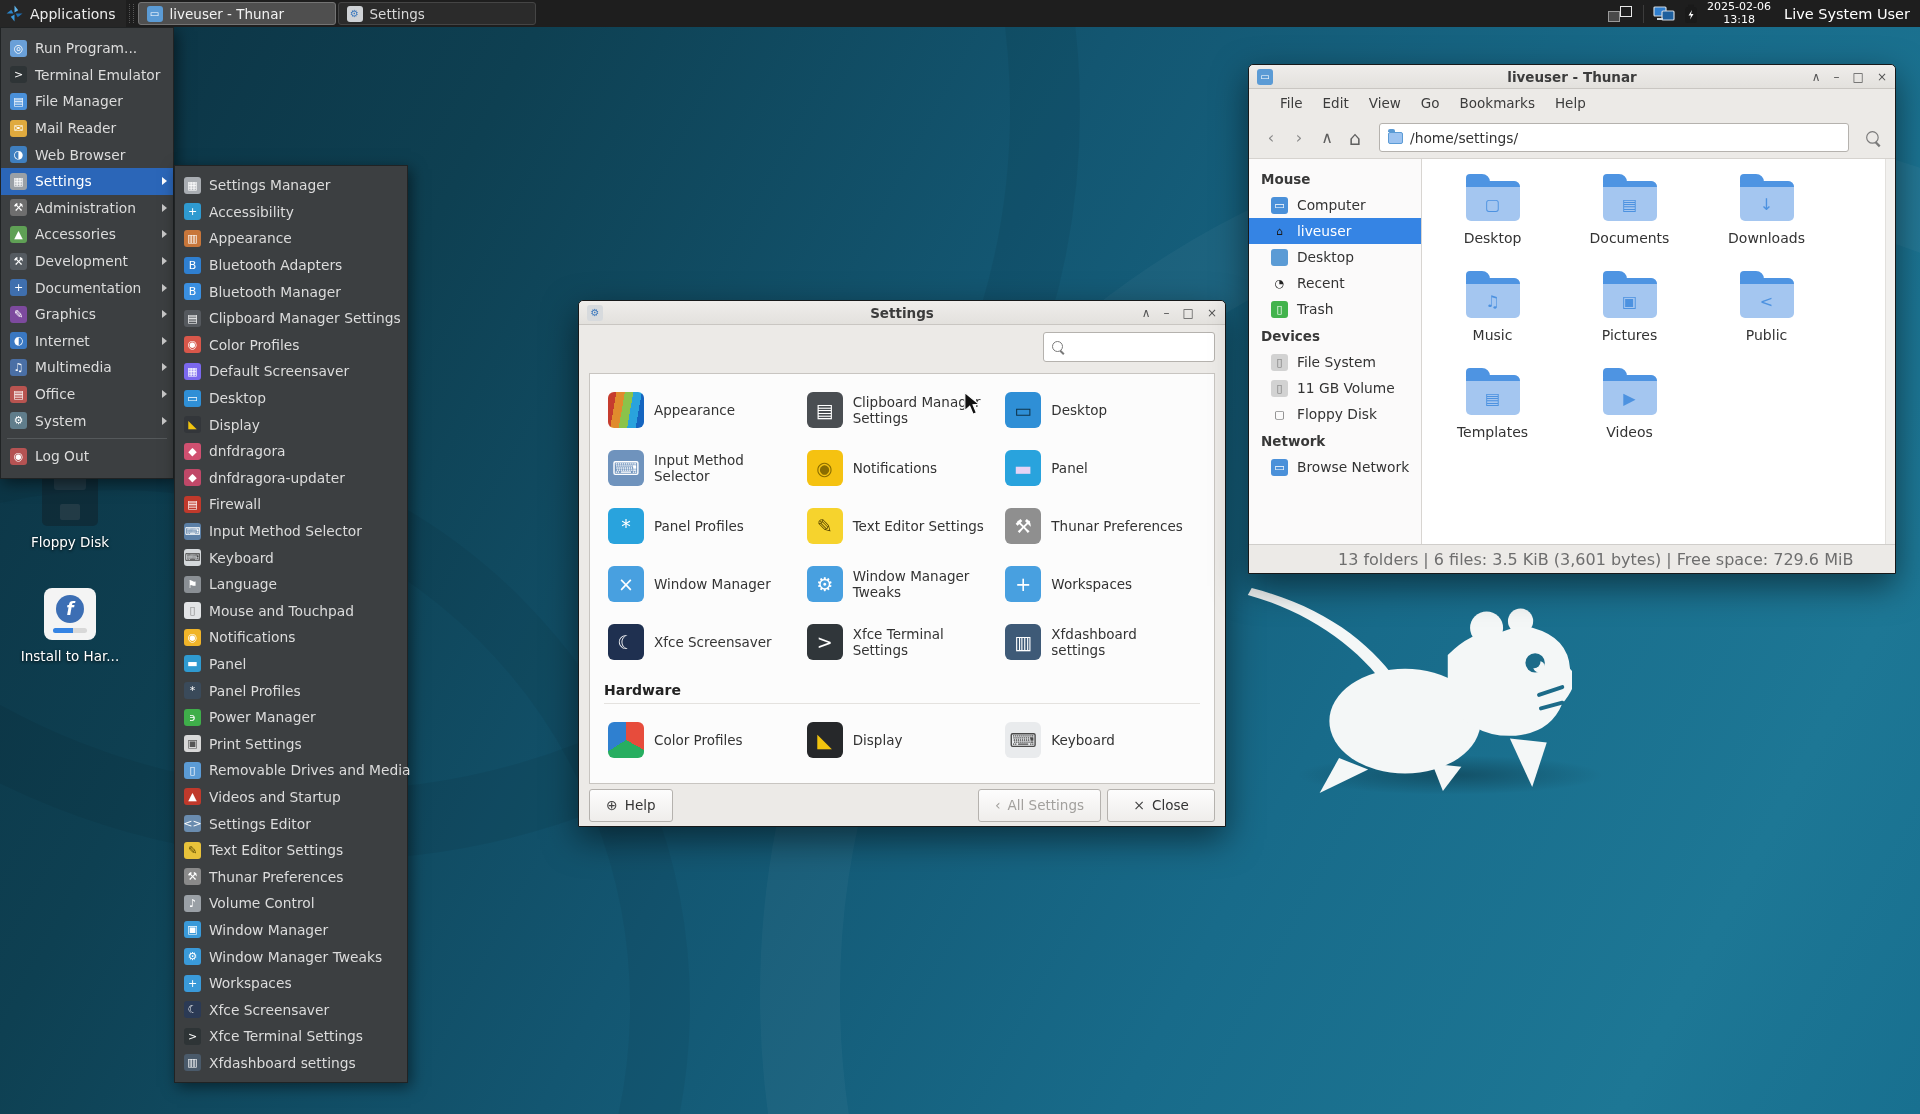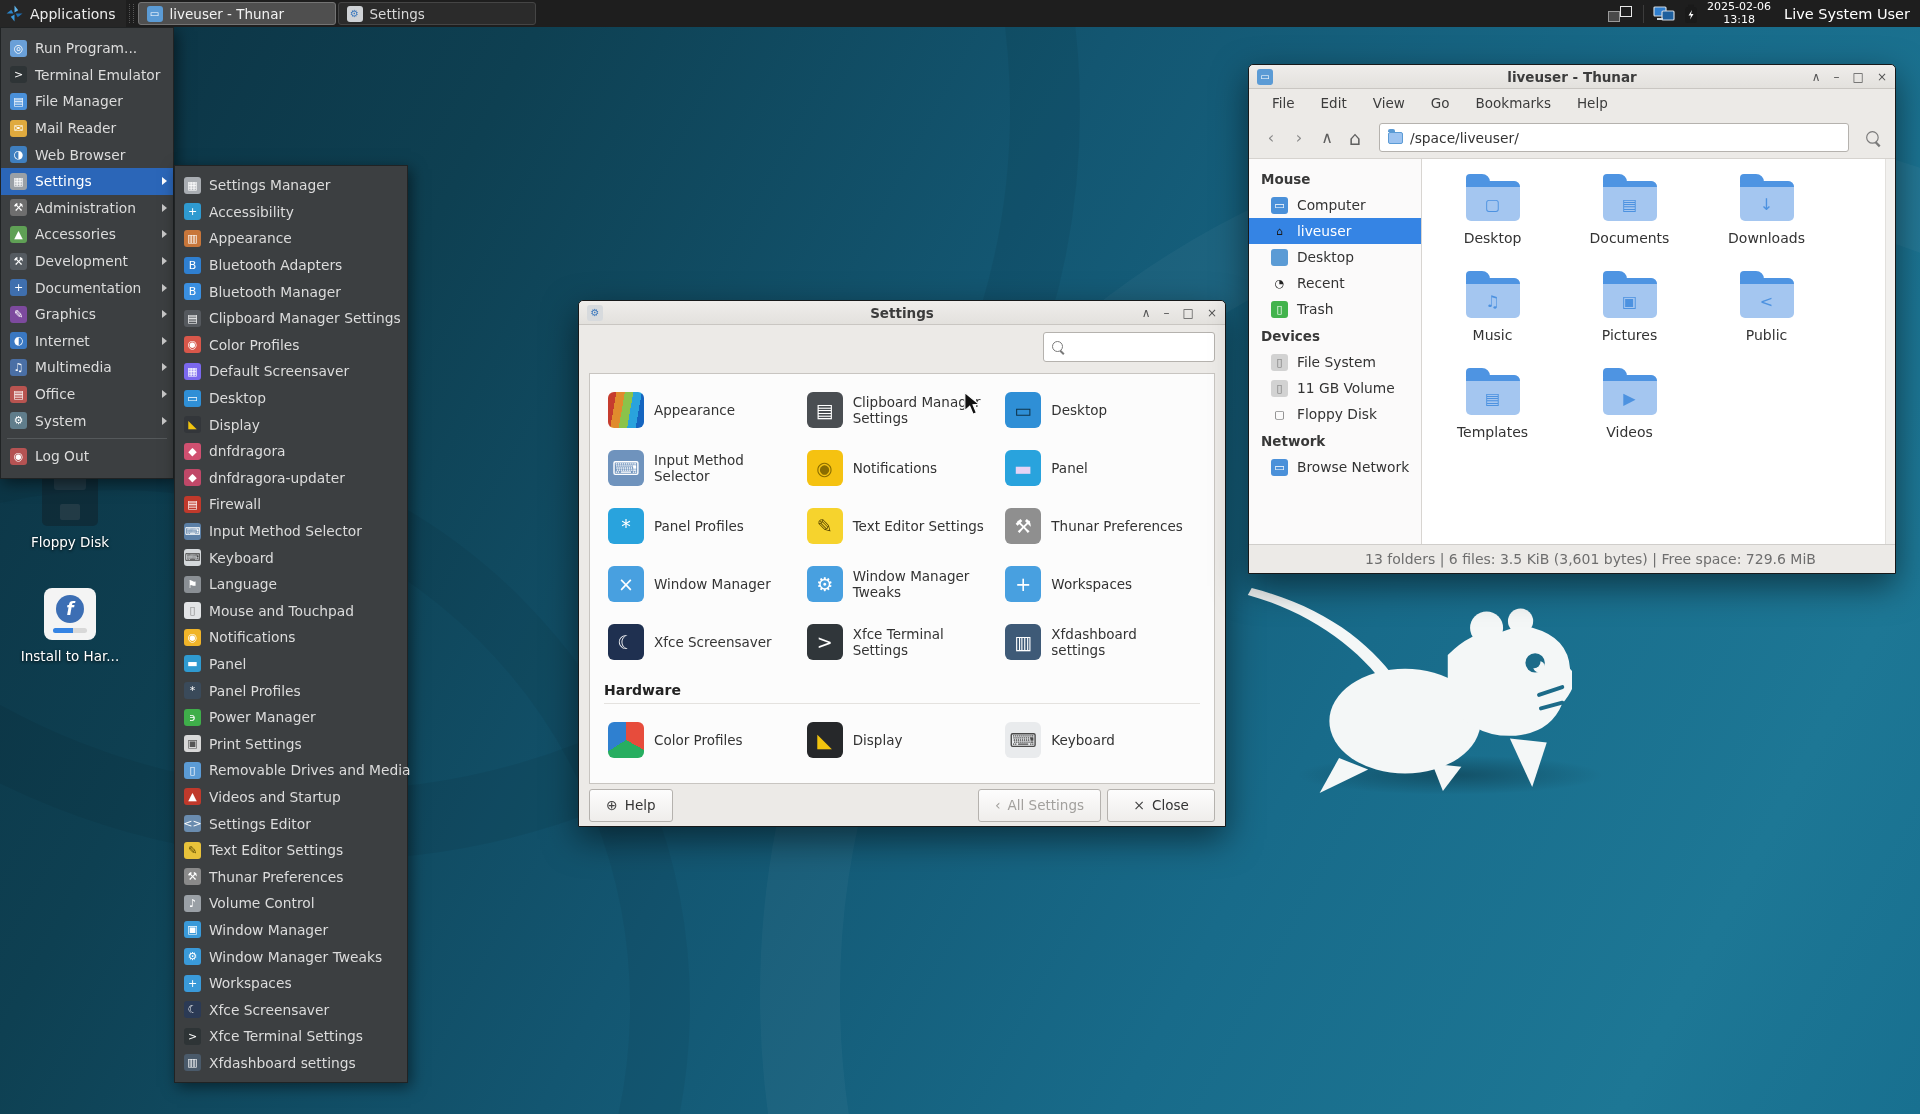--- a/index.html
+++ b/index.html
@@ -72,21 +72,21 @@
   .tile-label{font-size:13.5px;color:#333;line-height:1.2;white-space:pre-line;}
   .sw-buttons{position:absolute;left:0;right:0;bottom:0;height:42px;display:flex;align-items:center;padding:0 10px;gap:6px;}
   .btn{display:flex;align-items:center;justify-content:center;gap:7px;height:33px;padding:0 16px;background:linear-gradient(#fdfdfd,#efedeb);border:1px solid #b5b2ae;border-radius:3px;font-size:13.5px;color:#333;}
   .btn .bic{font-size:14px;color:#444;}
   .btn.disabled{color:#a2a09d;}
   .btn.disabled .bic{color:#a2a09d;}
   .spacer{flex:1;}
 
   
   .thunar-win{left:1248px;top:64px;width:648px;height:510px;display:flex;flex-direction:column;}
-  .menubar{height:28px;background:#eceae7;display:flex;align-items:center;padding:0 14px;gap:8px;}
+  .menubar{height:28px;background:#eceae7;display:flex;align-items:center;padding:0 22px;gap:2px;}
   .menubar span{font-size:13.5px;color:#3c3c3c;padding:3px 9px;border-radius:3px;}
   .tb{height:42px;background:#eceae7;display:flex;align-items:center;padding:0 10px;gap:4px;border-bottom:1px solid #d6d3cf;}
   .nav-ic{width:24px;height:24px;display:flex;align-items:center;justify-content:center;font-size:16px;color:#8a8a8a;}
   .nav-ic.dark{color:#5f5f5f;}
   .path-field{flex:1;height:29px;margin:0 8px;background:#fff;border:1px solid #b5b2ae;border-radius:3px;display:flex;align-items:center;gap:7px;padding:0 8px;font-size:13.8px;color:#333;}
   .path-folder{width:15px;height:12px;background:#9dc3f0;border:1px solid #5b9bd5;border-radius:2px;position:relative;flex:none;}
   .path-folder::before{content:'';position:absolute;left:-1px;top:-4px;width:7px;height:3px;background:#5b9bd5;border-radius:2px 2px 0 0;}
   .t-body{flex:1;display:flex;min-height:0;background:#fff;}
   .t-sidebar{width:173px;background:#fbfafa;border-right:1px solid #d8d5d1;padding-top:6px;overflow:hidden;}
   .sb-header{font-size:13.5px;font-weight:bold;color:#383838;padding:6px 12px 5px;}
@@ -94,21 +94,21 @@
   .sb-item.sel{background:var(--sidebar-selection);color:#fff;}
   .sb-ic{width:17px;height:17px;border-radius:3px;display:inline-flex;align-items:center;justify-content:center;font-size:11px;color:#fff;flex:none;}
   .t-main{flex:1;position:relative;padding:14px 0 0 2px;display:grid;grid-template-columns:repeat(3,137px);grid-auto-rows:97px;justify-content:start;align-content:start;}
   .t-scroll{position:absolute;right:0;top:0;bottom:0;width:10px;background:#f1f0ee;border-left:1px solid #e2e0dd;}
   .folder-tile{display:flex;flex-direction:column;align-items:center;}
   .ficon{position:relative;width:54px;height:40px;margin-top:8px;background:#a4c6f0;border-radius:3px 6px 5px 5px;display:flex;align-items:center;justify-content:center;}
   .ficon::before{content:'';position:absolute;top:-7px;left:0;width:24px;height:9px;background:#4e94e2;border-radius:4px 8px 0 0;}
   .ficon::after{content:'';position:absolute;top:0;left:0;right:0;height:6px;background:#4e94e2;border-radius:3px 6px 0 0;}
   .fglyph{font-size:16px;color:#4d92e0;margin-top:6px;}
   .folder-label{margin-top:9px;font-size:14px;color:#333;}
-  .statusbar{height:29px;background:#eceae7;border-top:1px solid #d0cecb;display:flex;align-items:center;padding-left:116px;font-size:14px;color:#6e6e6e;}
+  .statusbar{height:29px;background:#eceae7;border-top:1px solid #d0cecb;display:flex;align-items:center;padding-left:89px;font-size:16px;color:#6e6e6e;}
 
   
   .desk-icon{position:absolute;width:120px;display:flex;flex-direction:column;align-items:center;gap:8px;}
   .desk-label{color:#fff;font-size:13.5px;text-shadow:0 1px 3px rgba(0,0,0,0.9);white-space:nowrap;}
   .floppy-shape{width:56px;height:52px;background:rgba(16,34,44,0.55);border-radius:5px;position:relative;}
   .floppy-shape::before{content:'';position:absolute;left:12px;top:0;width:32px;height:16px;background:rgba(40,62,74,0.7);border-radius:0 0 3px 3px;}
   .floppy-shape::after{content:'';position:absolute;left:18px;bottom:6px;width:20px;height:16px;background:rgba(40,62,74,0.8);border-radius:2px;}
   .installer-shape{width:52px;height:52px;background:#f4f4f4;border-radius:8px;display:flex;flex-direction:column;align-items:center;justify-content:center;gap:5px;}
   .fedora-circle{width:28px;height:28px;border-radius:50%;background:#3c6eb4;color:#fff;font-size:17px;font-style:italic;font-weight:bold;display:flex;align-items:center;justify-content:center;}
   .install-bar{width:34px;height:5px;border-radius:3px;background:#d8d8d8;position:relative;overflow:hidden;}
@@ -618,21 +618,21 @@
         <span>Bookmarks</span>
         <span>Help</span>
       </div>
     <div class="tb">
       <span class="nav-ic">‹</span>
       <span class="nav-ic">›</span>
       <span class="nav-ic dark">∧</span>
       <span class="nav-ic dark" style="font-size:19px;">⌂</span>
       <div class="path-field">
         <span class="path-folder"></span>
-        <span>/space/liveuser/</span>
+        <span>/home/settings/</span>
       </div>
       <span class="nav-ic dark" style="color:#444;">
         <span class="mag" style="transform:scale(1.15);"></span>
       </span>
     </div>
     <div class="t-body">
       <div class="t-sidebar">
         <div class="sb-header">Mouse</div>
         <div>
 

